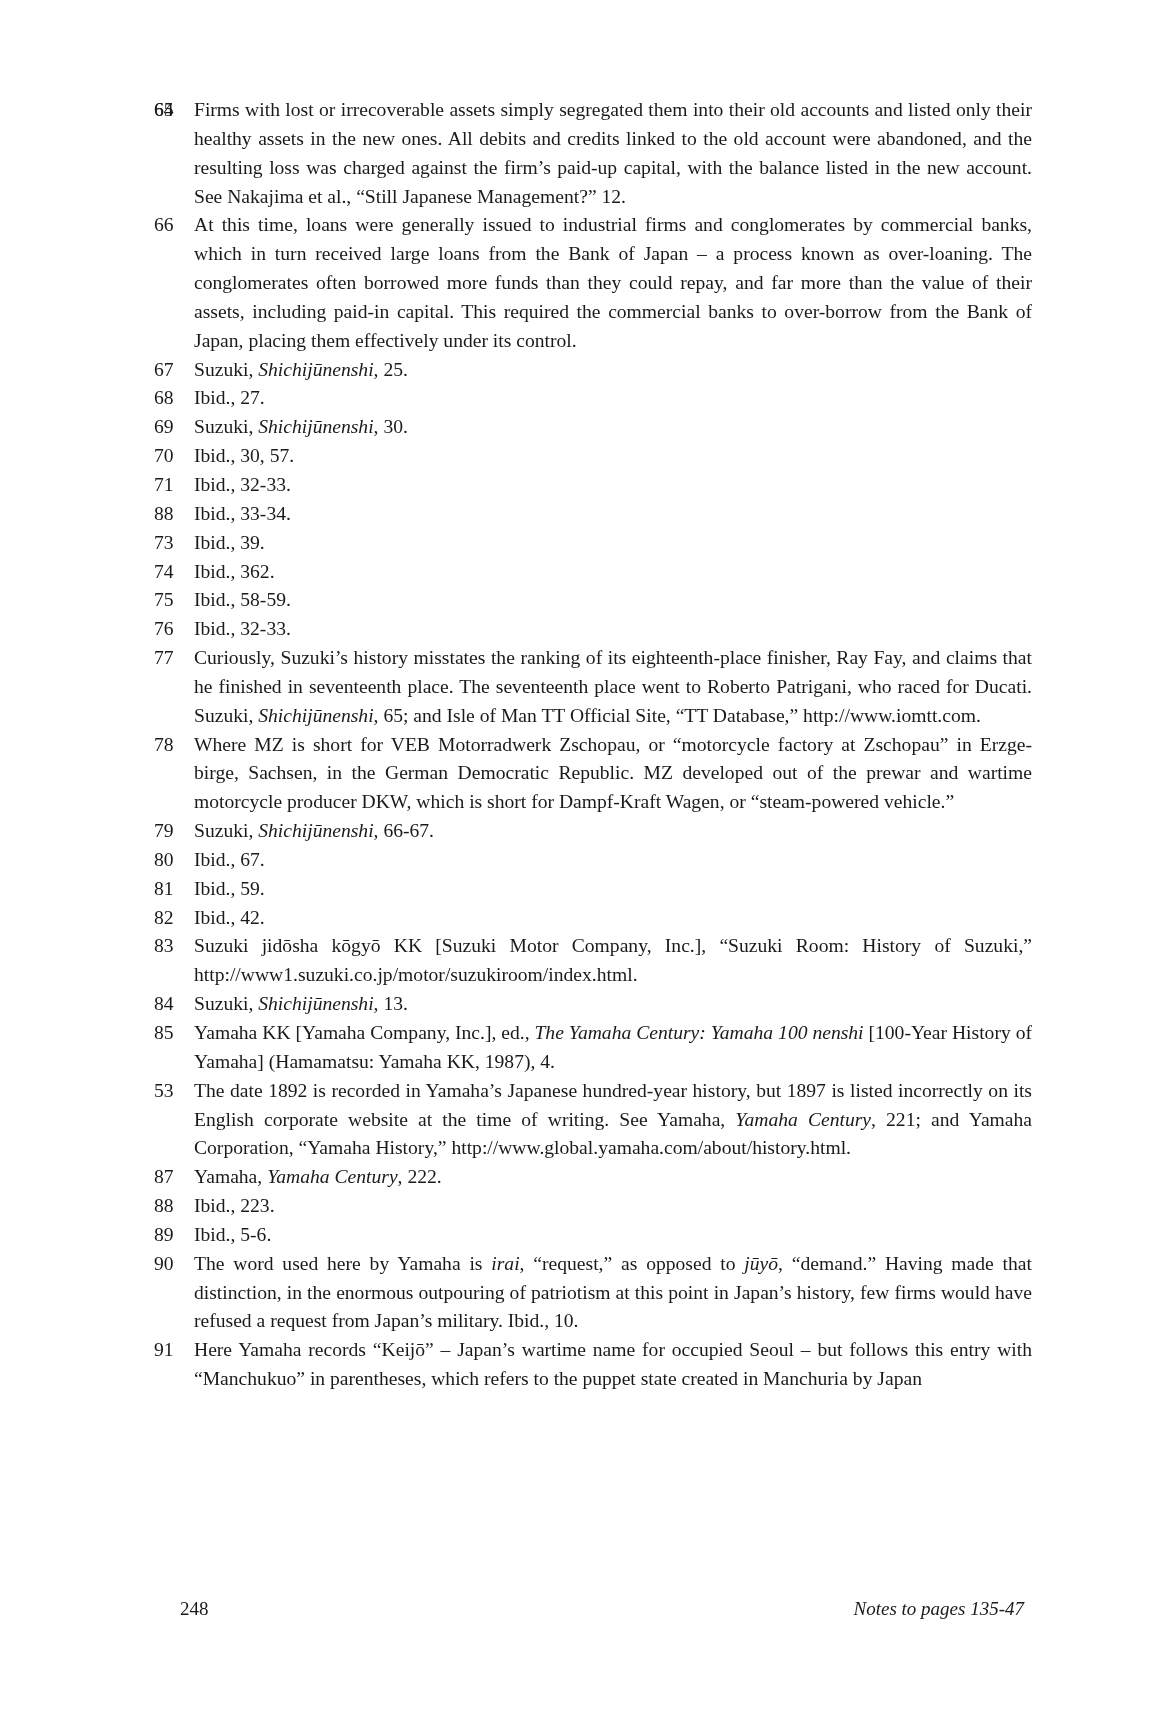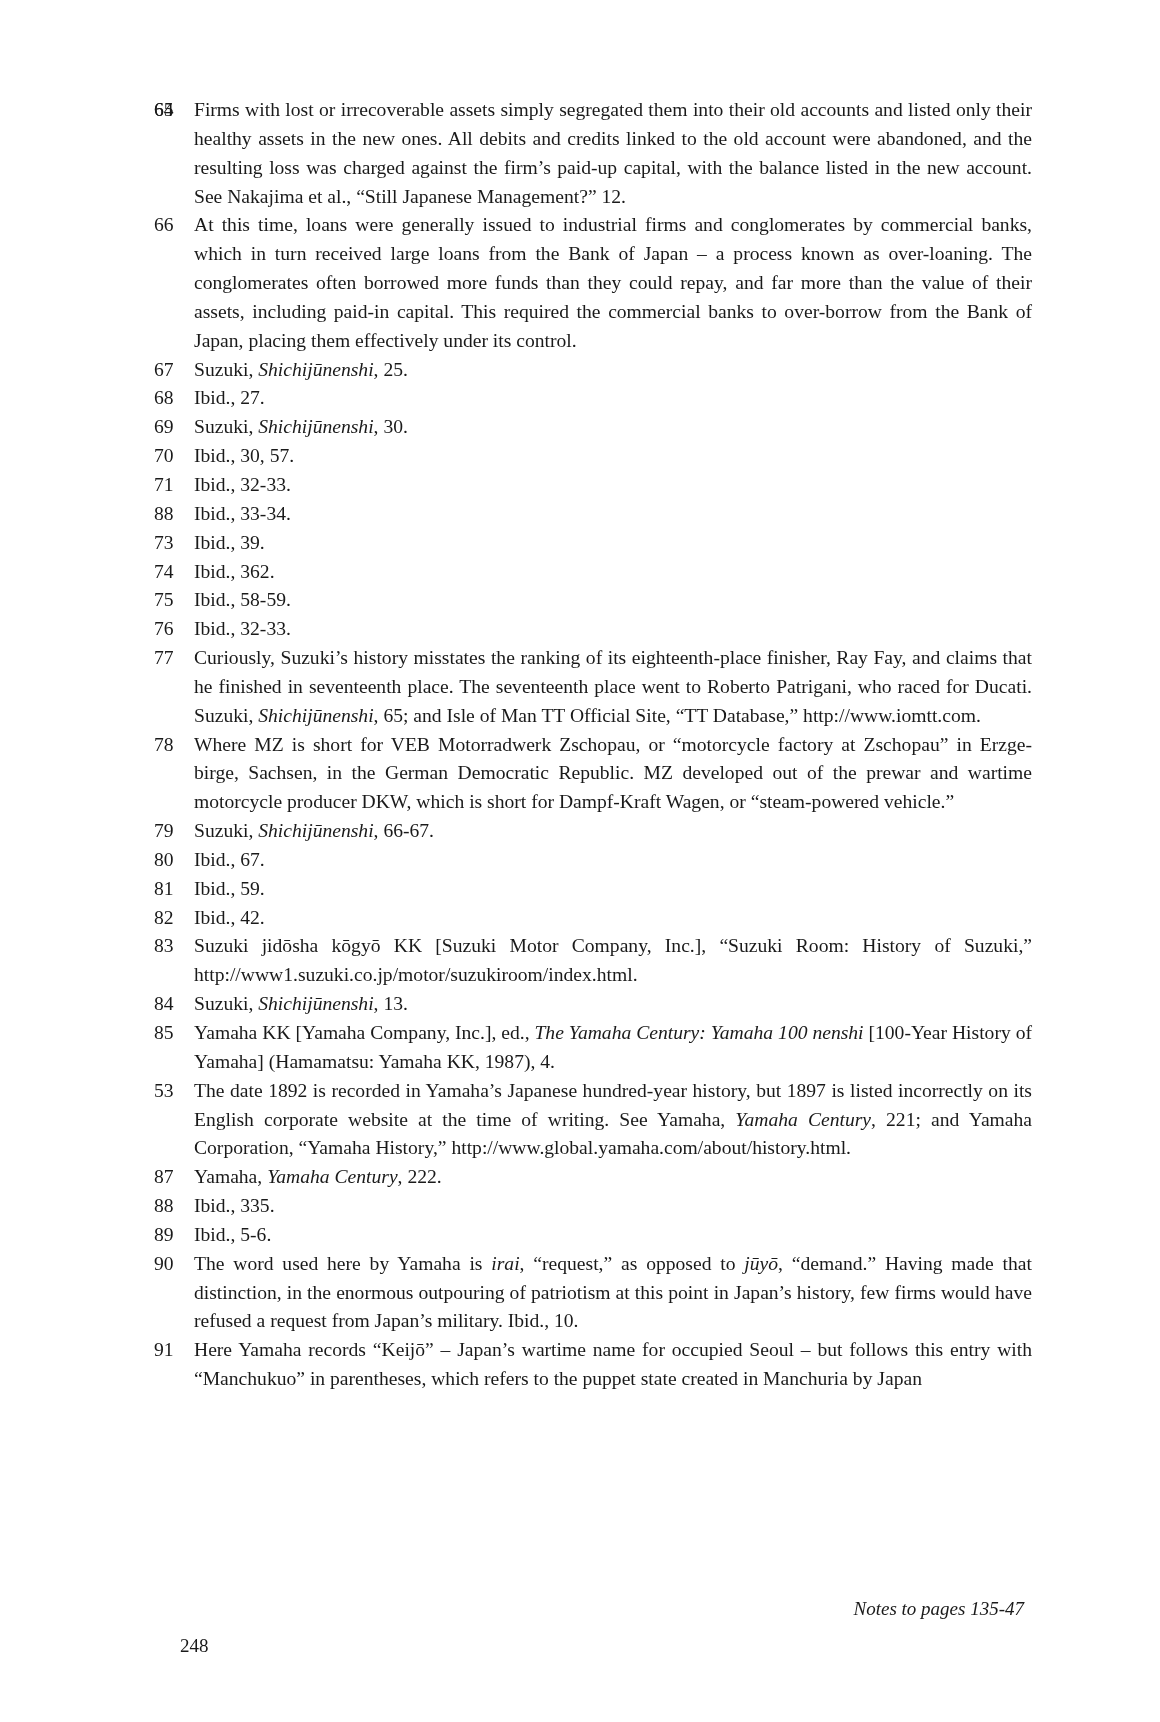--- a/index.html
+++ b/index.html
@@ -4,21 +4,21 @@
 <style>
   html, body { margin: 0; padding: 0; background: #ffffff; }
   body { width: 1160px; height: 1722px; position: relative; overflow: hidden; }
   .page { position: absolute; left: 0; top: 0; width: 1160px; height: 1722px; background: #fff; color: #1a1a1a;
     font-family: "Liberation Serif", "DejaVu Serif", serif; }
   .notes { position: absolute; left: 140px; top: 96px; width: 892px; }
   .note { position: relative; padding-left: 40px; font-size: 19.6px; line-height: 28.85px; text-align: justify; margin-left: 14px; }
   .note .num { position: absolute; left: 0; top: 0; width: 34px; text-align: left; }
   .note .txt i { font-style: italic; }
   .footer { position: absolute; top: 1598px; left: 180px; width: 852px; font-size: 19px; }
-  .folio { position: absolute; left: 0; top: 0; margin-top: 37px; }
+  .folio { position: absolute; left: 0; top: 0; }
   .running { position: absolute; right: 8px; top: 0; font-style: italic; }
 </style>
 </head>
 <body>
 
 <div class="page">
   <div class="notes" id="notes">
       <div class="note"><span class="num">64</span></div>
       <div class="note"><span class="num">65</span><span class="txt"><span>Firms with lost or irrecoverable assets simply segregated them into their old accounts and listed only their healthy assets in the new ones. All debits and credits linked to the old account were abandoned, and the resulting loss was charged against the firm’s paid-up capital, with the balance listed in the new account. See Nakajima et al., “Still Japanese Management?” 12.</span></span></div>
       <div class="note"><span class="num">66</span><span class="txt"><span>At this time, loans were generally issued to industrial firms and conglomerates by commercial banks, which in turn received large loans from the Bank of Japan – a process known as over-loaning. The conglomerates often borrowed more funds than they could repay, and far more than the value of their assets, including paid-in capital. This required the commercial banks to over-borrow from the Bank of Japan, placing them effectively under its control.</span></span></div>
@@ -36,21 +36,21 @@
       <div class="note"><span class="num">78</span><span class="txt"><span>Where MZ is short for VEB Motorradwerk Zschopau, or “motorcycle factory at Zschopau” in Erzge-birge, Sachsen, in the German Democratic Republic. MZ developed out of the prewar and wartime motorcycle producer DKW, which is short for Dampf-Kraft Wagen, or “steam-powered vehicle.”</span></span></div>
       <div class="note"><span class="num">79</span><span class="txt"><span>Suzuki, </span><i>Shichijūnenshi</i><span>, 66-67.</span></span></div>
       <div class="note"><span class="num">80</span><span class="txt"><span>Ibid., 67.</span></span></div>
       <div class="note"><span class="num">81</span><span class="txt"><span>Ibid., 59.</span></span></div>
       <div class="note"><span class="num">82</span><span class="txt"><span>Ibid., 42.</span></span></div>
       <div class="note"><span class="num">83</span><span class="txt"><span>Suzuki jidōsha kōgyō KK [Suzuki Motor Company, Inc.], “Suzuki Room: History of Suzuki,” http://www1.suzuki.co.jp/motor/suzukiroom/index.html.</span></span></div>
       <div class="note"><span class="num">84</span><span class="txt"><span>Suzuki, </span><i>Shichijūnenshi</i><span>, 13.</span></span></div>
       <div class="note"><span class="num">85</span><span class="txt"><span>Yamaha KK [Yamaha Company, Inc.], ed., </span><i>The Yamaha Century: Yamaha 100 nenshi</i><span> [100-Year History of Yamaha] (Hamamatsu: Yamaha KK, 1987), 4.</span></span></div>
       <div class="note"><span class="num">53</span><span class="txt"><span>The date 1892 is recorded in Yamaha’s Japanese hundred-year history, but 1897 is listed incorrectly on its English corporate website at the time of writing. See Yamaha, </span><i>Yamaha Century</i><span>, 221; and Yamaha Corporation, “Yamaha History,” http://www.global.yamaha.com/about/history.html.</span></span></div>
       <div class="note"><span class="num">87</span><span class="txt"><span>Yamaha, </span><i>Yamaha Century</i><span>, 222.</span></span></div>
-      <div class="note"><span class="num">88</span><span class="txt"><span>Ibid., 335.</span></span></div>
+      <div class="note"><span class="num">88</span><span class="txt"><span>Ibid., 223.</span></span></div>
       <div class="note"><span class="num">89</span><span class="txt"><span>Ibid., 5-6.</span></span></div>
       <div class="note"><span class="num">90</span><span class="txt"><span>The word used here by Yamaha is </span><i>irai</i><span>, “request,” as opposed to </span><i>jūyō</i><span>, “demand.” Having made that distinction, in the enormous outpouring of patriotism at this point in Japan’s history, few firms would have refused a request from Japan’s military. Ibid., 10.</span></span></div>
       <div class="note"><span class="num">91</span><span class="txt"><span>Here Yamaha records “Keijō” – Japan’s wartime name for occupied Seoul – but follows this entry with “Manchukuo” in parentheses, which refers to the puppet state created in Manchuria by Japan</span></span></div>
     </div>
   <div class="footer">
     <span class="folio">248</span>
     <span class="running">Notes to pages 135-47</span>
   </div>
 </div>
 

